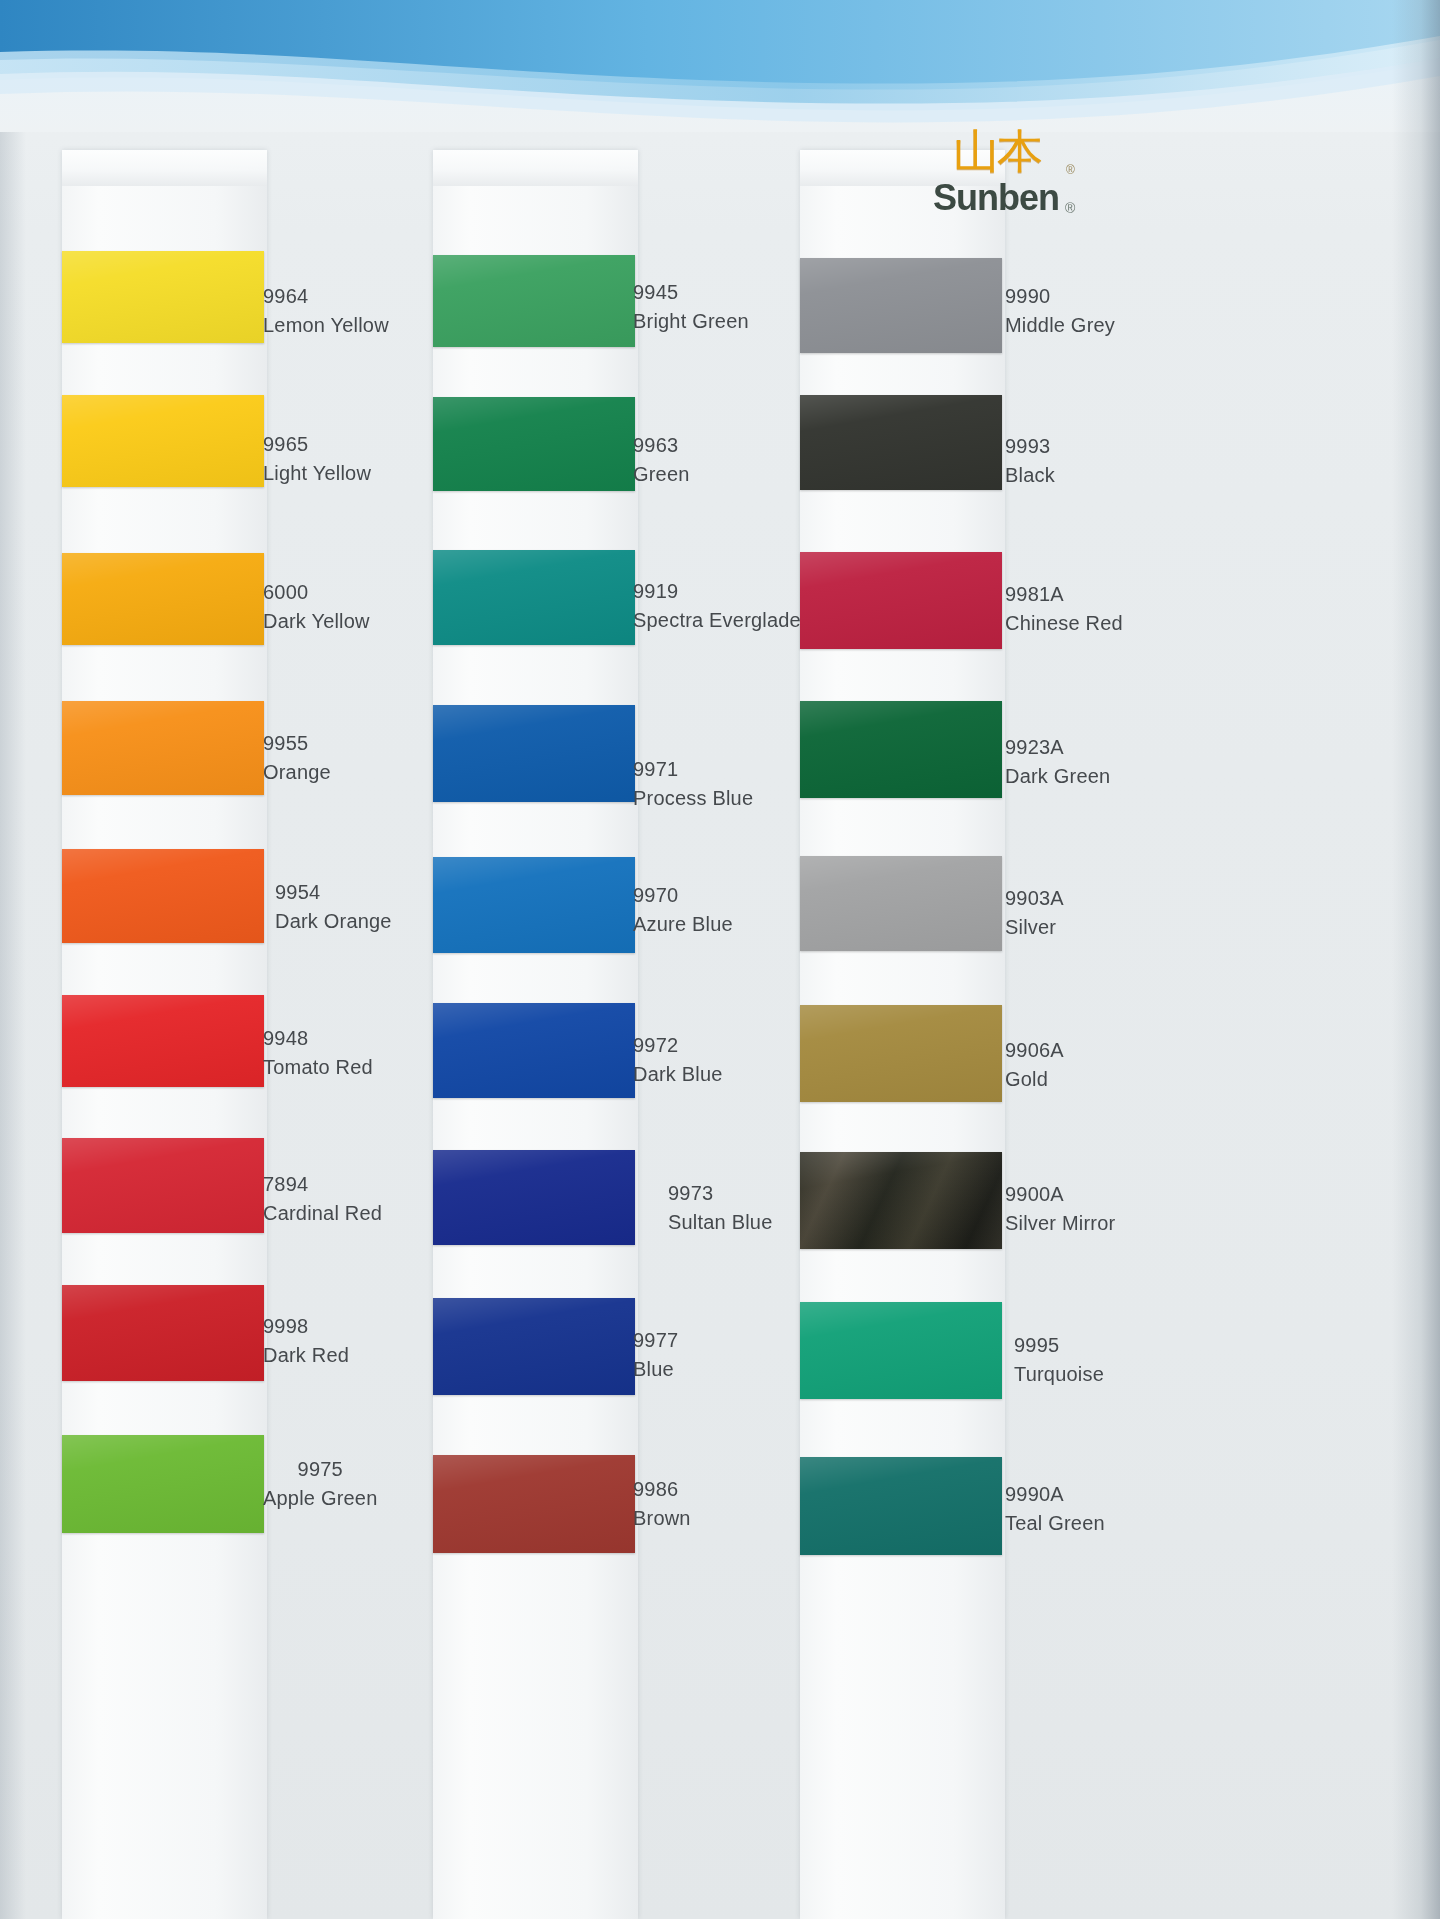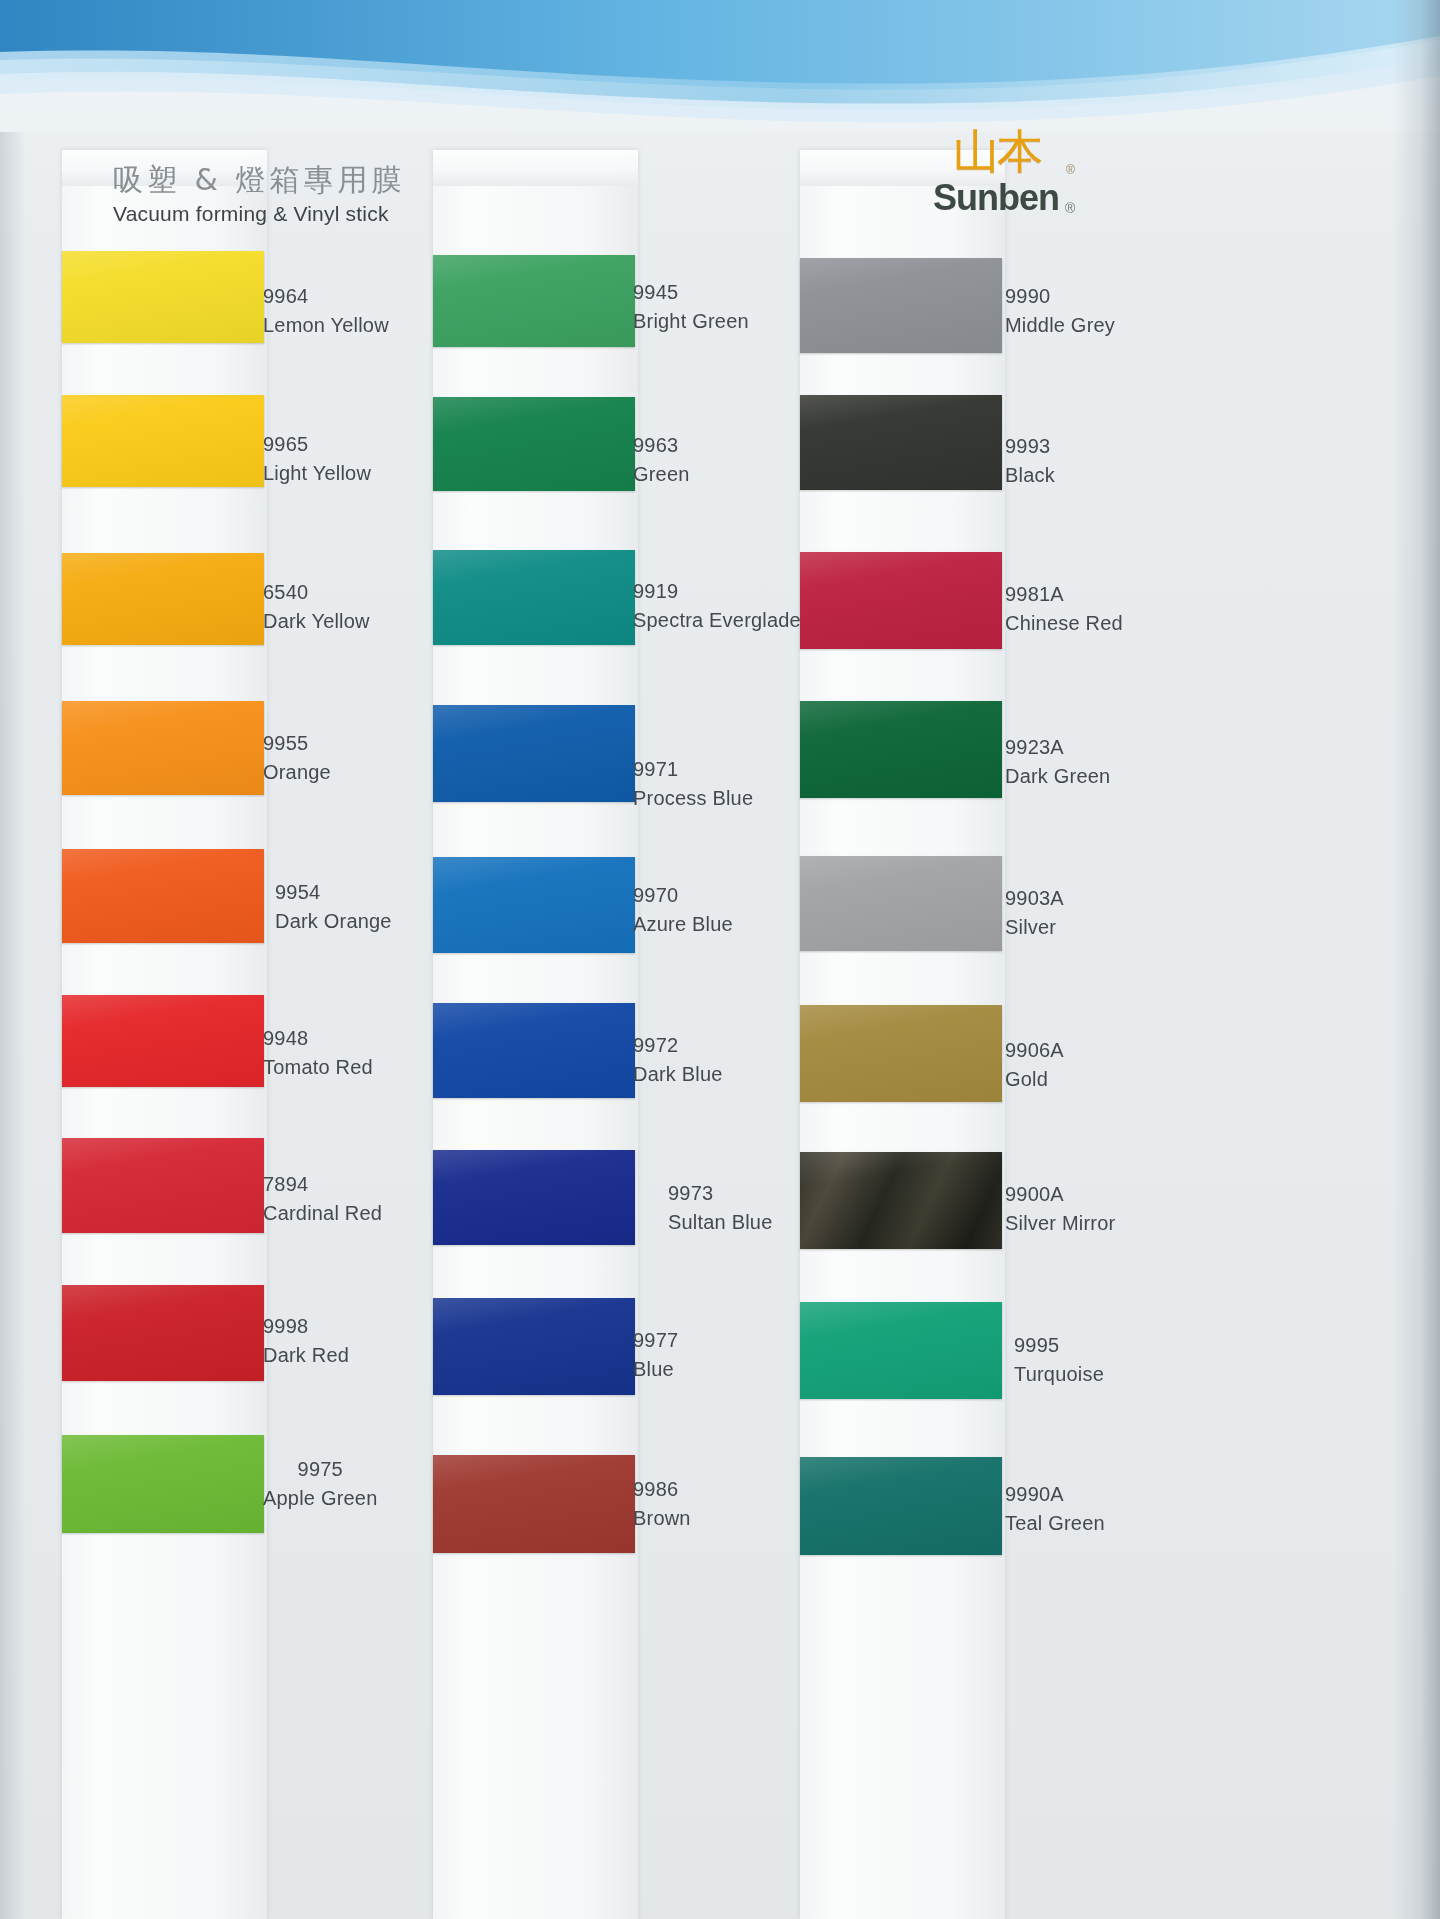--- a/index.html
+++ b/index.html
@@ -166,21 +166,21 @@
 
     <div class="label" style="left:201px;top:132px;">
       <span class="code">9964</span>
       <span class="name">Lemon Yellow</span>
     </div>
     <div class="label" style="left:201px;top:280px;">
       <span class="code">9965</span>
       <span class="name">Light Yellow</span>
     </div>
     <div class="label" style="left:201px;top:428px;">
-      <span class="code">6540</span>
+      <span class="code">6000</span>
       <span class="name">Dark Yellow</span>
     </div>
     <div class="label" style="left:201px;top:579px;">
       <span class="code">9955</span>
       <span class="name">Orange</span>
     </div>
     <div class="label" style="left:201px;top:728px;margin-left:12px;">
       <span class="code">9954</span>
       <span class="name">Dark Orange</span>
     </div>
@@ -299,24 +299,20 @@
     <div class="label" style="left:214px;top:1181px;">
       <span class="code">9995</span>
       <span class="name">Turquoise</span>
     </div>
     <div class="label" style="left:205px;top:1330px;">
       <span class="code">9990A</span>
       <span class="name">Teal Green</span>
     </div>
   </div>
 
-  <div id="title-block">
-    <div id="title-cn">吸塑 &amp; 燈箱專用膜</div>
-    <div id="title-en">Vacuum forming &amp; Vinyl stick</div>
-  </div>
 
   <div id="logo">
     <div id="logo-mark">山本</div>
     <div id="logo-r2">®</div>
     <div id="logo-word">Sunben</div>
     <div id="logo-r">®</div>
   </div>
 
 </div>
 

